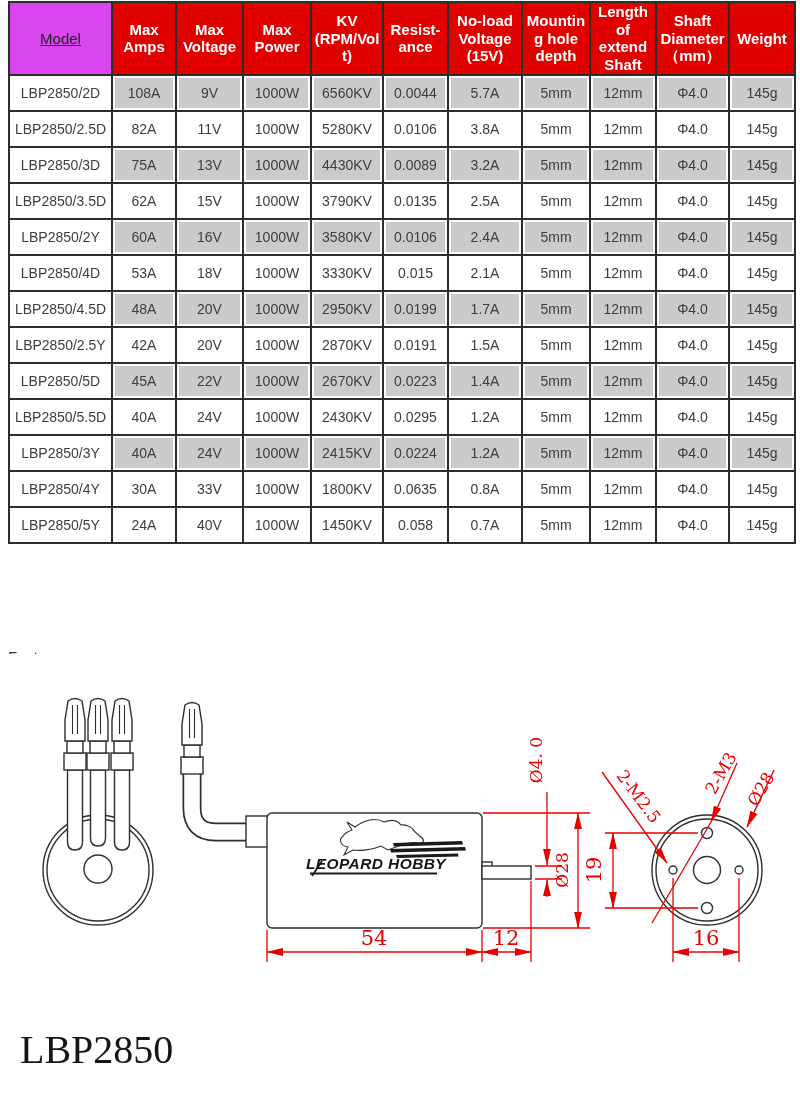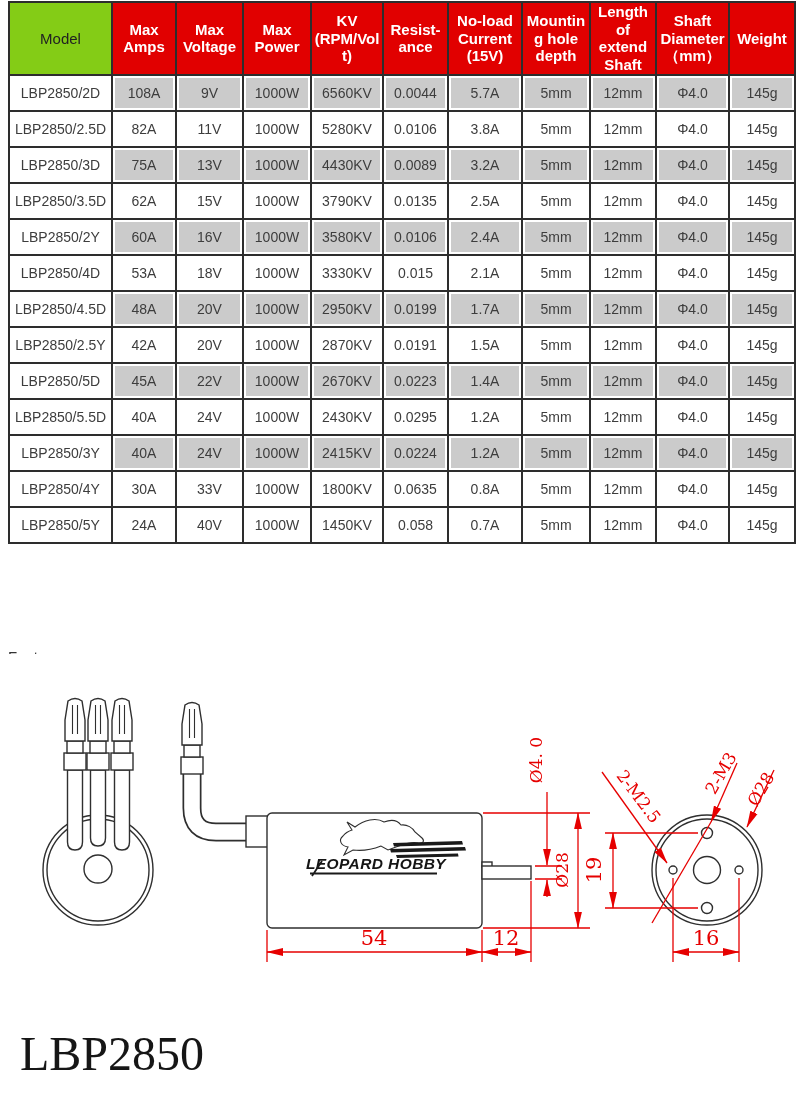--- a/index.html
+++ b/index.html
@@ -14,21 +14,21 @@
   }
   table.spec th,table.spec td{
     border:2px solid #2d2d2d;text-align:center;vertical-align:middle;
     overflow:hidden;padding:0 2px;word-wrap:break-word;
   }
   table.spec th{
     background:#e10000;color:#ffffff;font-size:15px;font-weight:bold;
     height:66px;line-height:1.18;
   }
   table.spec th.model-head{
-    background:#84cc16;color:#222222;font-weight:normal;font-size:15px;
+    background:#d946ef;color:#222222;font-weight:normal;font-size:15px;text-decoration:underline;
   }
   table.spec td{
     height:34px;font-size:14px;color:#3d3d3d;background:#ffffff;
   }
   table.spec td.g{
     background:#cbcbcb;box-shadow:inset 0 0 0 2px #ffffff;
   }
   
   .features-clip{
     position:absolute;left:8px;top:648px;width:220px;height:6px;
@@ -43,21 +43,21 @@
   .redtxt{fill:#e60000;font-family:"DejaVu Serif",serif;}
   .dimnum{font-size:21px;}
   .dimsm{font-size:17px;}
   .logo-text{
     font-family:"Liberation Sans",sans-serif;font-style:italic;font-weight:bold;
     font-size:15.5px;fill:#151515;letter-spacing:.4px;
   }
   
   .footer-title{
     position:absolute;left:20px;top:1026px;
-    font-family:"Liberation Serif",serif;font-size:48px;color:#161616;
+    font-family:"Liberation Serif",serif;font-size:40px;color:#161616;
   }
 </style>
 </head>
 <body>
 
 <table class="spec">
   <colgroup>
     <col style="width:103px">
       <col style="width:64px">
       <col style="width:67px">
@@ -71,21 +71,21 @@
       <col style="width:66px">
   </colgroup>
   <thead>
       <tr>
         <th class="model-head">Model</th>
         <th>Max Amps</th>
         <th>Max Voltage</th>
         <th>Max Power</th>
         <th>KV (RPM/Volt)</th>
         <th>Resist-ance</th>
-        <th>No-load Current (15V)</th>
+        <th>No-load Voltage (15V)</th>
         <th>Mounting hole depth</th>
         <th>Length of extend Shaft</th>
         <th>Shaft Diameter （mm）</th>
         <th>Weight</th>
       </tr>
     </thead>
   <tbody>
       <tr>
         <td>LBP2850/2D</td>
         <td class="g">108A</td>

